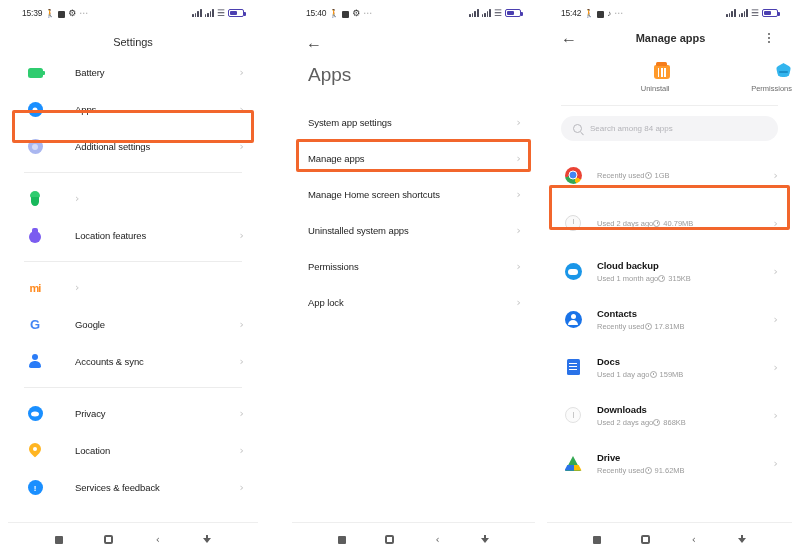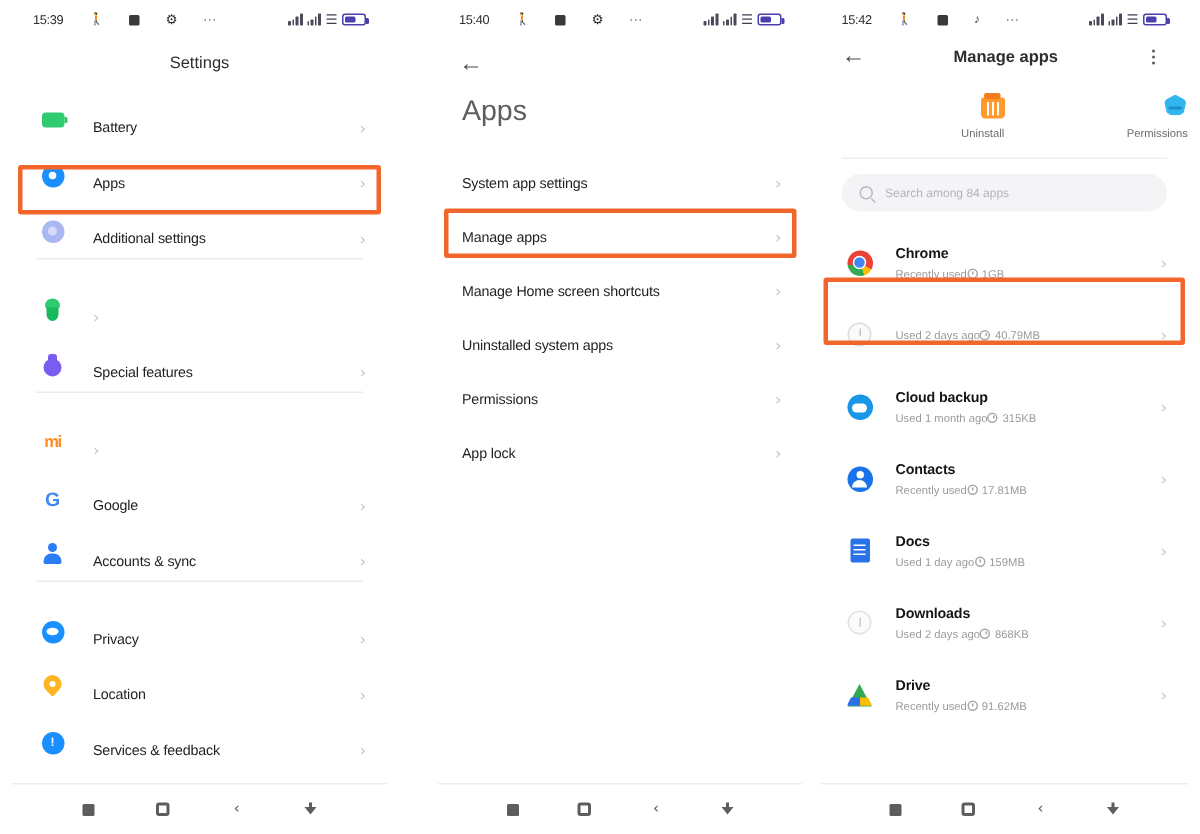--- a/index.html
+++ b/index.html
@@ -30,21 +30,21 @@
   #panel-manage    { width: 245px; margin-left: 12px; }
 
   
   .statusbar {
     height: 26px;
     display: flex;
     align-items: center;
     padding: 0 14px;
     flex: 0 0 auto;
   }
-  .sb-left { display: flex; align-items: center; gap: 17px; }
+  .sb-left { display: flex; align-items: flex-end; gap: 3px; }
   .sb-time { font-size: 8.5px; color: #2b2b2b; letter-spacing: -0.2px; }
   .sb-ico { font-size: 8px; color: #3a3a3a; line-height: 1; }
   .sb-ico.sq { display:inline-block; width:7px; height:7px; background:#3a3a3a; border-radius:1px; }
   .sb-ico.gear { color:#2b2b2b; font-size:9px; }
   .sb-dots { font-size: 9px; color: #8a8a8a; letter-spacing: 0.5px; }
   .sb-right { margin-left: auto; display: flex; align-items: center; gap: 3px; }
   .bars { display: flex; align-items: flex-end; gap: 1px; height: 8px; }
   .bars i { display:block; width:1.6px; background:#4a4a5a; border-radius:0.5px; }
   .bars i:nth-child(1){height:3px}
   .bars i:nth-child(2){height:4.5px}
@@ -96,24 +96,25 @@
   }
   .kebab {
     width: 18px; display: flex; flex-direction: column;
     align-items: center; gap: 2px;
   }
   .kebab span { width: 2.2px; height: 2.2px; background: #5a5a5a; border-radius: 50%; display:block; }
 
   
   .slist { flex: 1 1 auto; overflow: hidden; }
   .srow {
-    display: flex; align-items: flex-end;
+    display: flex; align-items: center;
     height: 37px;
     padding: 0 14px 0 16px;
     position: relative;
+    gap: 13px;
   }
   .srow .ico {
     width: 22px; height: 22px;
     display: flex; align-items: center; justify-content: center;
     flex: 0 0 22px;
     margin-right: 16px;
   }
   .srow .lbl { font-size: 9.5px; color: #222; flex: 1; letter-spacing: -0.1px; }
   .chev {
     font-size: 11px; color: #c6c6c6; line-height: 1;
@@ -370,21 +371,21 @@
       <div class="srow">
         <span class="ico">
             <span class="i-wellbeing"></span>
           </span>
         <span class="chev">›</span>
       </div>
       <div class="srow">
         <span class="ico">
             <span class="i-special"></span>
           </span>
-        <span class="lbl">Special features</span>
+        <span class="lbl">Location features</span>
         <span class="chev">›</span>
       </div>
 
       <div class="group-sep"></div>
 
       <div class="srow">
         <span class="ico">
             <span class="i-mi">mi</span>
           </span>
         <span class="chev">›</span>
@@ -590,21 +591,20 @@
       <span class="ph">Search among 84 apps</span>
     </div>
 
     <div class="applist">
 
       <div class="approw">
         <span class="appico">
             <span class="ic-chrome"></span>
           </span>
         <span class="txt">
-          <span class="name">Chrome</span>
           <span class="meta">
             <span class="used">Recently used</span>
             <span class="size">
                 <span class="clockglyph"></span>
                 <span>1GB</span>
               </span>
           </span>
         </span>
         <span class="chev">›</span>
       </div>

